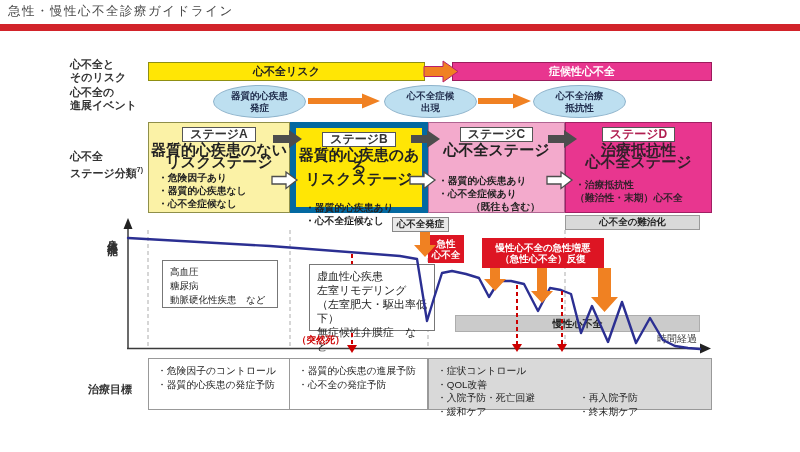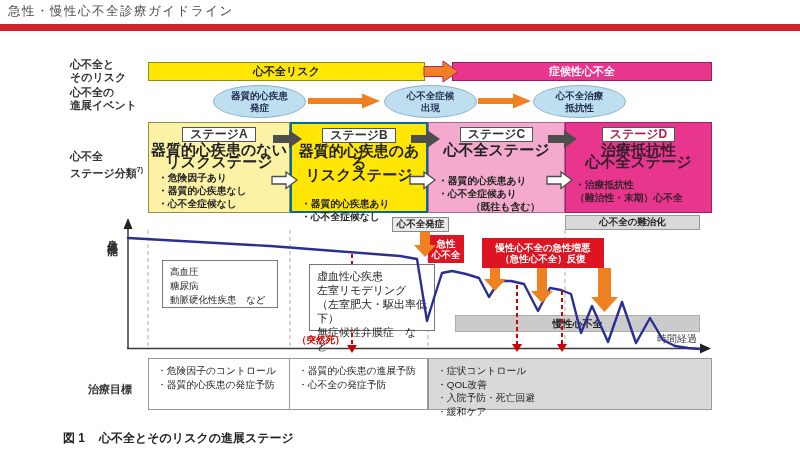--- a/index.html
+++ b/index.html
@@ -25,21 +25,21 @@
   .bar-risk{left:148px;top:62px;width:277px;background:#FFE605;border:1px solid #8f8f12;color:#222;}
   .bar-symp{left:452px;top:62px;width:260px;background:#E8368F;border:1px solid #9c1b5c;color:#fff;}
   
   .ell{width:93px;height:33px;border-radius:50%;background:#BDDFF0;border:1.5px solid #8FB4CC;
        display:flex;align-items:center;justify-content:center;text-align:center;
        font-size:9.5px;font-weight:bold;color:#1d2a4a;line-height:11.5px;box-sizing:border-box;}
   .ell1{left:213px;top:85px;} .ell2{left:384px;top:85px;} .ell3{left:533px;top:85px;}
   
   .stage{top:122px;height:91px;box-sizing:border-box;text-align:center;}
   .stage-a{left:148px;width:142px;background:#FBF2A6;border:1px solid #8f8f4a;}
-  .stage-b{left:290px;width:138px;background:#FFE605;border:2px solid #0369a1;}
+  .stage-b{left:290px;width:138px;background:#FFE605;border:6px solid #0369a1;}
   .stage-c{left:428px;width:137px;background:#F3AACC;border:1px solid #b06592;}
   .stage-d{left:565px;width:147px;background:#E8368F;border:1px solid #a01f63;}
   .stage-tag{display:inline-block;margin-top:4px;background:#fff;border:1px solid #555;
              padding:0 7px;font-size:12px;font-weight:bold;color:#333;line-height:13px;}
   .stage-d .stage-tag{color:#B01E50;}
   .stage-title{font-size:15px;font-weight:bold;line-height:12px;margin-top:2px;color:#222;}
   .stage-d .stage-title,.stage-d .blt{color:#33202b;}
   .blt{text-align:left;font-size:9.8px;font-weight:bold;line-height:13px;padding-left:9px;color:#222;}
   .blt .indent{padding-left:9px;text-align:center;}
   .stage-a .blt{margin-top:3px;} .stage-b .blt{margin-top:16px;}
@@ -177,23 +177,26 @@
   </div>
   <div class="abs cell cell-b">
     <div>・器質的心疾患の進展予防</div>
     <div>・心不全の発症予防</div>
   </div>
   <div class="abs cell cell-cd">
     <div>・症状コントロール</div>
     <div>・QOL改善</div>
     <div>・入院予防・死亡回避</div>
     <div>・緩和ケア</div>
-  </div>
-
-  <div class="abs caption"><span>図 1</span><span class="gap"></span><span>心不全とそのリスクの進展ステージ</span></div>
+    <div class="goal-d">
+      <div>・再入院予防</div>
+      <div>・終末期ケア</div>
+    </div>
+  </div>
+
 
   <svg id="svg-under" class="layer" width="800" height="452">
     <g stroke="#ADADAD" stroke-width="1" stroke-dasharray="4,3">
       <line x1="148" y1="230" x2="148" y2="348"></line>
       <line x1="290" y1="230" x2="290" y2="348"></line>
       <line x1="428" y1="230" x2="428" y2="348"></line>
       <line x1="565" y1="230" x2="565" y2="348"></line>
     </g>
     <line x1="128" y1="226" x2="128" y2="349" stroke="#3a3a3a" stroke-width="1.5"></line>
     <polygon points="123.5,229 128,218 132.5,229" fill="#222"></polygon>

